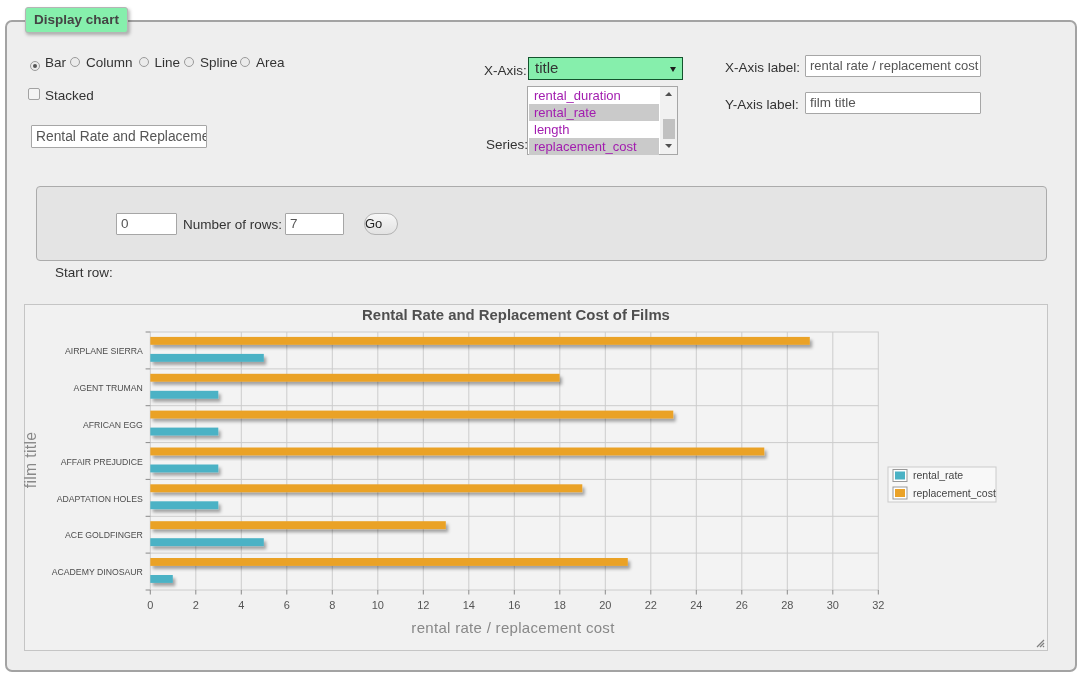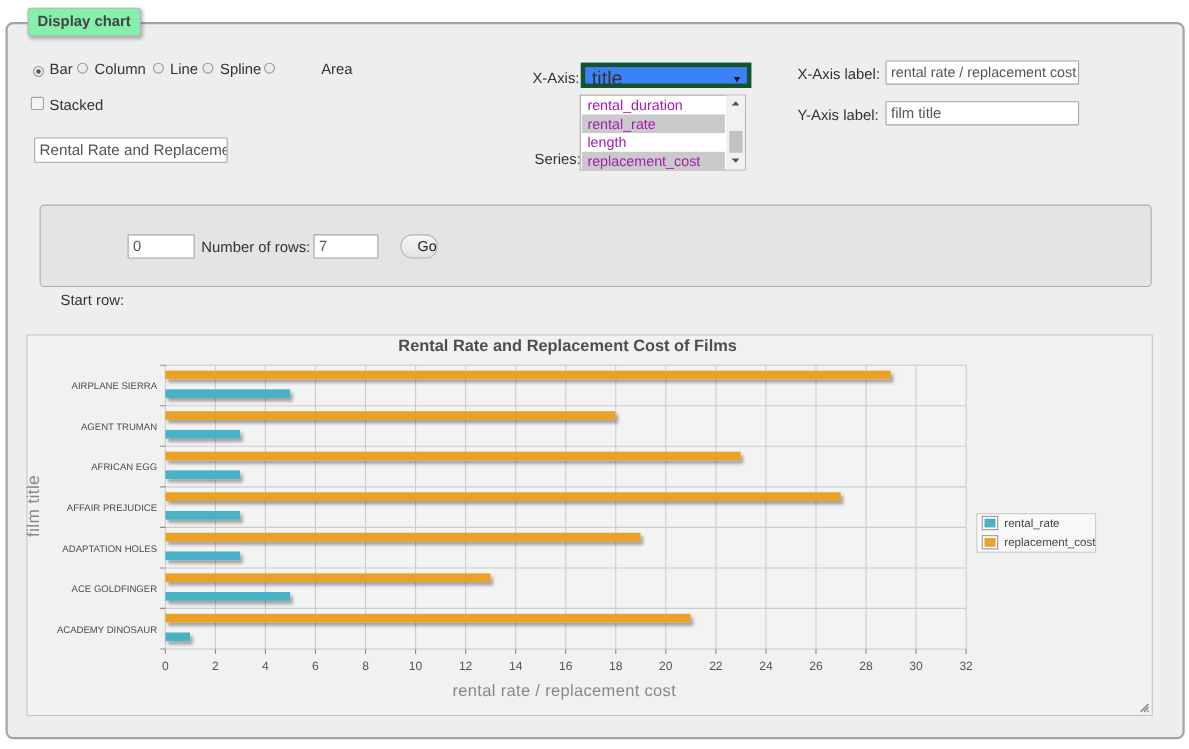--- a/index.html
+++ b/index.html
@@ -12,28 +12,28 @@
   font-weight: bold; font-size: 13.5px; color: #444; text-align: center; line-height: 24px; }
 .lbl { font-size: 13.5px; color: #333; white-space: nowrap; }
 .radio { width: 10px; height: 10px; border-radius: 50%; border: 1px solid #9a9a9a;
   background: #ebebeb; display: inline-block; }
 .radio.on { background: #ebebeb; position: relative; }
 .radio.on::after { content:""; position:absolute; left:2px; top:2px; width:4px; height:4px;
   border-radius:50%; background:#555; }
 .cb { width: 12px; height: 12px; border-radius: 2px; border: 1px solid #a2a2a2; background: #f4f4f4; }
 .inp { background: #fff; border: 1px solid #a6a6a6; border-radius: 1px; font-size: 13.5px;
   color: #555; line-height: 20px; padding-left: 4px; white-space: nowrap; overflow: hidden; }
-.sel { background: #3b82f6; border: 4px solid #14532d; font-size: 18px; color: #333; line-height: 20px; padding-left: 6px; }
+.sel { background: #86efac; border: 1px solid #14532d; font-size: 15px; color: #333; line-height: 20px; padding-left: 6px; }
 .sel .arr { position: absolute; right: 6.5px; top: 9px; width: 0; height: 0;
   border-left: 3.5px solid transparent; border-right: 3.5px solid transparent; border-top: 5.5px solid #1c1c1c; }
 .panel { left: 36px; top: 186px; width: 1011px; height: 75px; background: #e4e4e4;
   border: 1px solid #ababab; border-radius: 4px; }
 .gobtn { left: 364px; top: 213px; width: 34px; height: 22px; border: 1px solid #b2b2b2; border-radius: 11px;
   background: linear-gradient(#f7f7f7, #e2e2e2); font-size: 13px; color: #222;
-  text-align: right; line-height: 20px; }
+  text-align: left; line-height: 20px; }
 .chartbox { left: 24px; top: 304px; width: 1024px; height: 347px; background: #f1f1f1; border: 1px solid #c5c5c5; }
 .chart { position: absolute; left: 24px; top: 304px; }
 .chart text { font-family: "Liberation Sans", sans-serif; }
 .lst { left: 527px; top: 86px; width: 151px; height: 69px; background: #fff; border: 1px solid #a6a6a6; }
 .lst .it { position: absolute; left: 1px; width: 130px; height: 17px; font-size: 13px; color: #a21caf;
   line-height: 17px; padding-left: 5px; white-space: nowrap; }
 .lst .it.on { background: #cacaca; }
 .sbar { position: absolute; right: 0; top: 0; width: 17px; height: 67px; background: #f1f1f1; }
 .sbtn { position: absolute; left: 0; width: 17px; height: 15px; background: #f1f1f1; }
 .tri-u { position:absolute; left:5px; top:5px; width:0; height:0; border-left:4px solid transparent;
@@ -49,21 +49,21 @@
 
 <span class="abs radio on" style="left:29.5px; top:57px;"></span>
 <span class="abs lbl" style="left:45px; top:55px;">Bar</span>
 <span class="abs radio" style="left:70px; top:57px;"></span>
 <span class="abs lbl" style="left:86px; top:55px;">Column</span>
 <span class="abs radio" style="left:138.5px; top:57px;"></span>
 <span class="abs lbl" style="left:154.5px; top:55px;">Line</span>
 <span class="abs radio" style="left:184px; top:57px;"></span>
 <span class="abs lbl" style="left:200px; top:55px;">Spline</span>
 <span class="abs radio" style="left:240px; top:57px;"></span>
-<span class="abs lbl" style="left:256px; top:55px;margin-left:36px;">Area</span>
+<span class="abs lbl" style="left:256px; top:55px;">Area</span>
 
 
 <span class="abs cb" style="left:28px; top:88px;"></span>
 <span class="abs lbl" style="left:45px; top:87.5px;">Stacked</span>
 
 
 <div class="abs inp" style="left:31px; top:125px; width:176px; height:23px; line-height:21px; font-size:13.8px;">Rental Rate and Replacemen</div>
 
 
 <span class="abs lbl" style="left:484px; top:63px;text-align:right;">X-Axis:</span>

